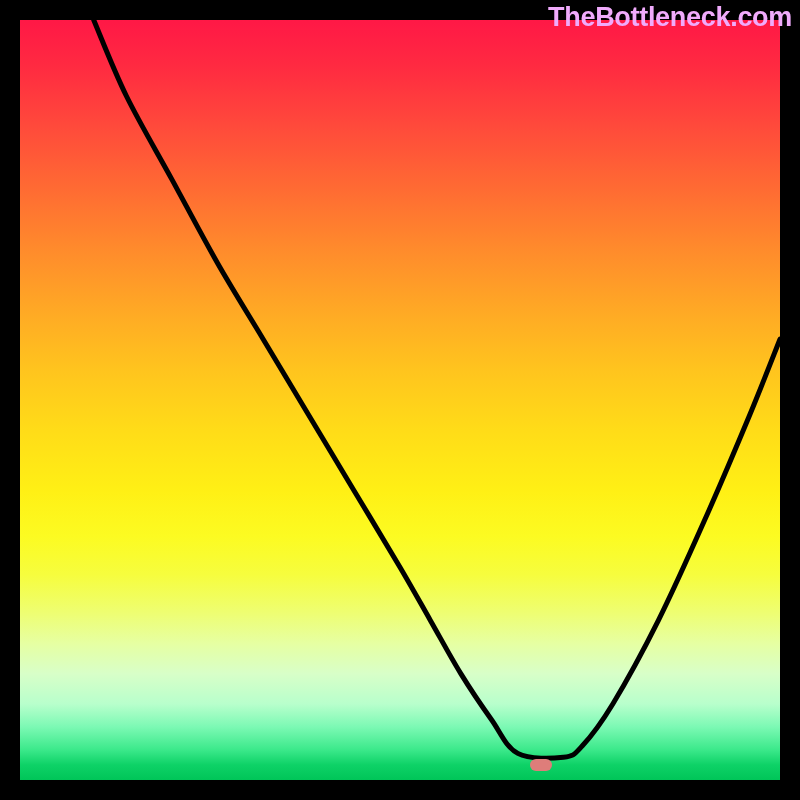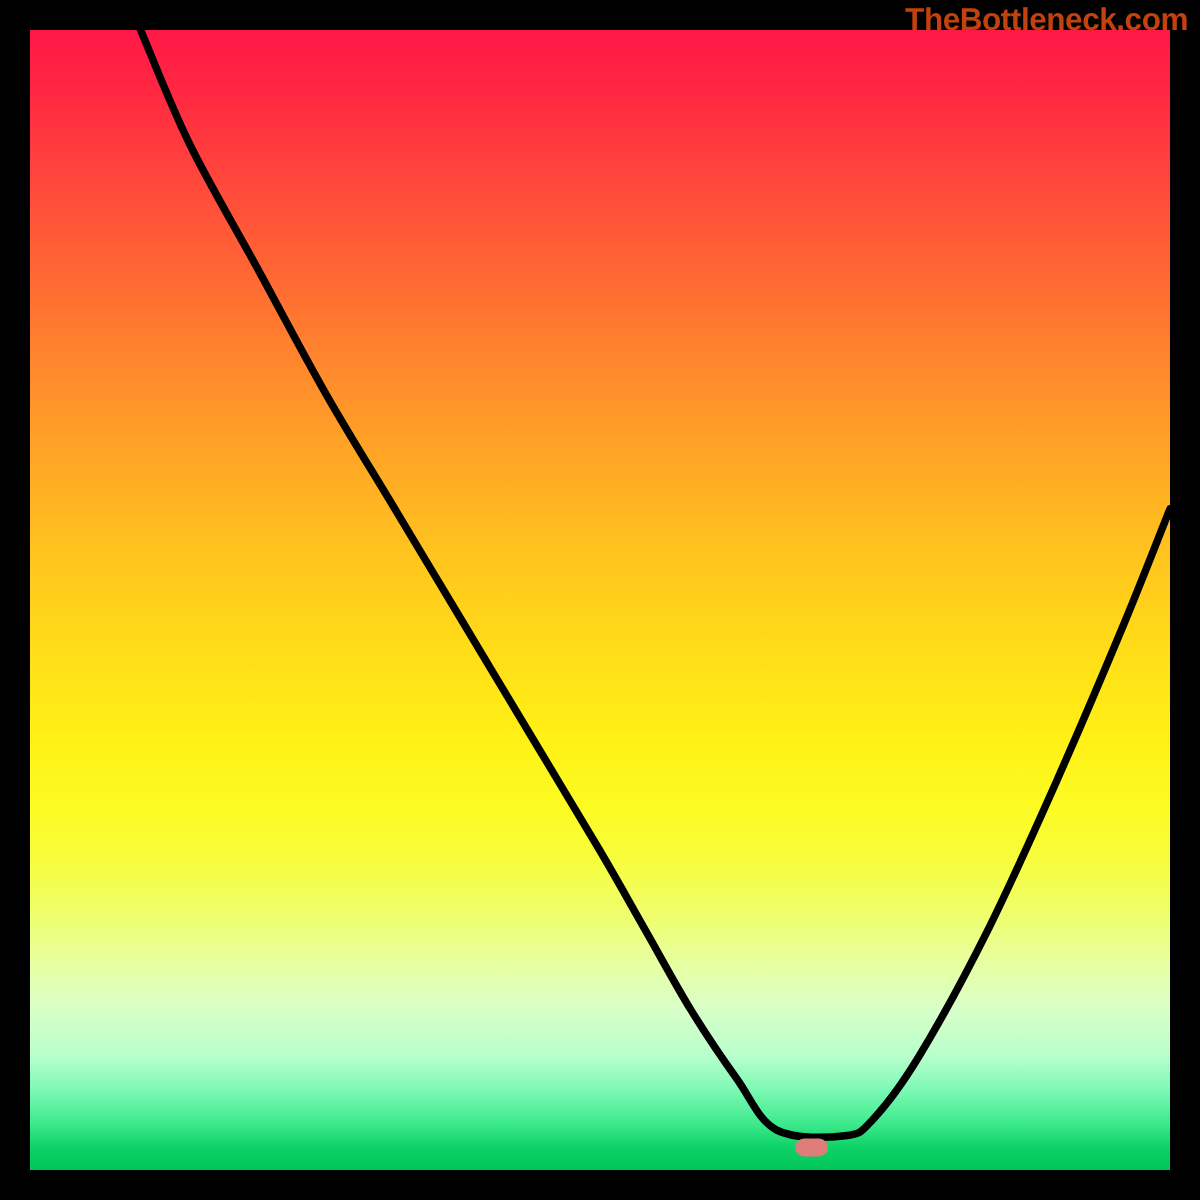--- a/index.html
+++ b/index.html
@@ -36,23 +36,23 @@
       #3ce98b 96%,
       #0ed267 98%,
       #00c558 100%
     );
   }
   .watermark {
     position: absolute;
     top: 2px;
     right: 8px;
     font-family: Arial, Helvetica, sans-serif;
-    font-size: 21px;
+    font-size: 27px;
     font-weight: 600;
-    color: #c2410c;
+    color: #f0abfc;
     letter-spacing: -0.3px;
   }
   svg.curve {
     position: absolute;
     left: 0; top: 0;
     width: 760px;
     height: 760px;
     overflow: visible;
   }
   .marker {

